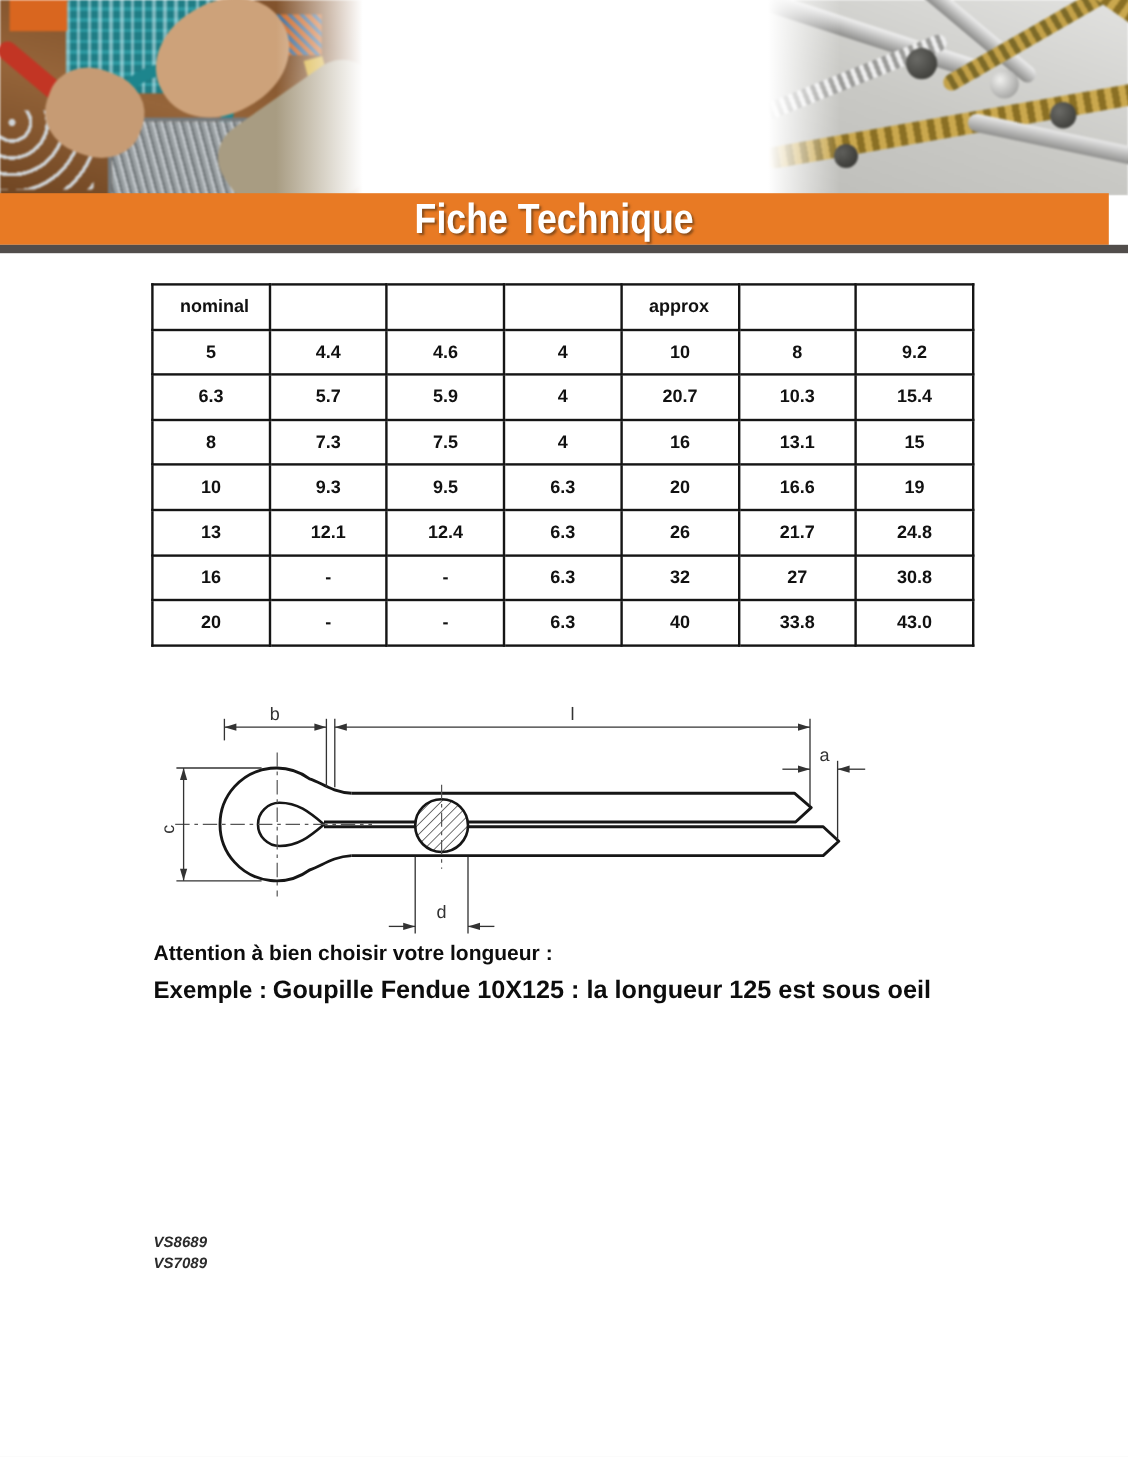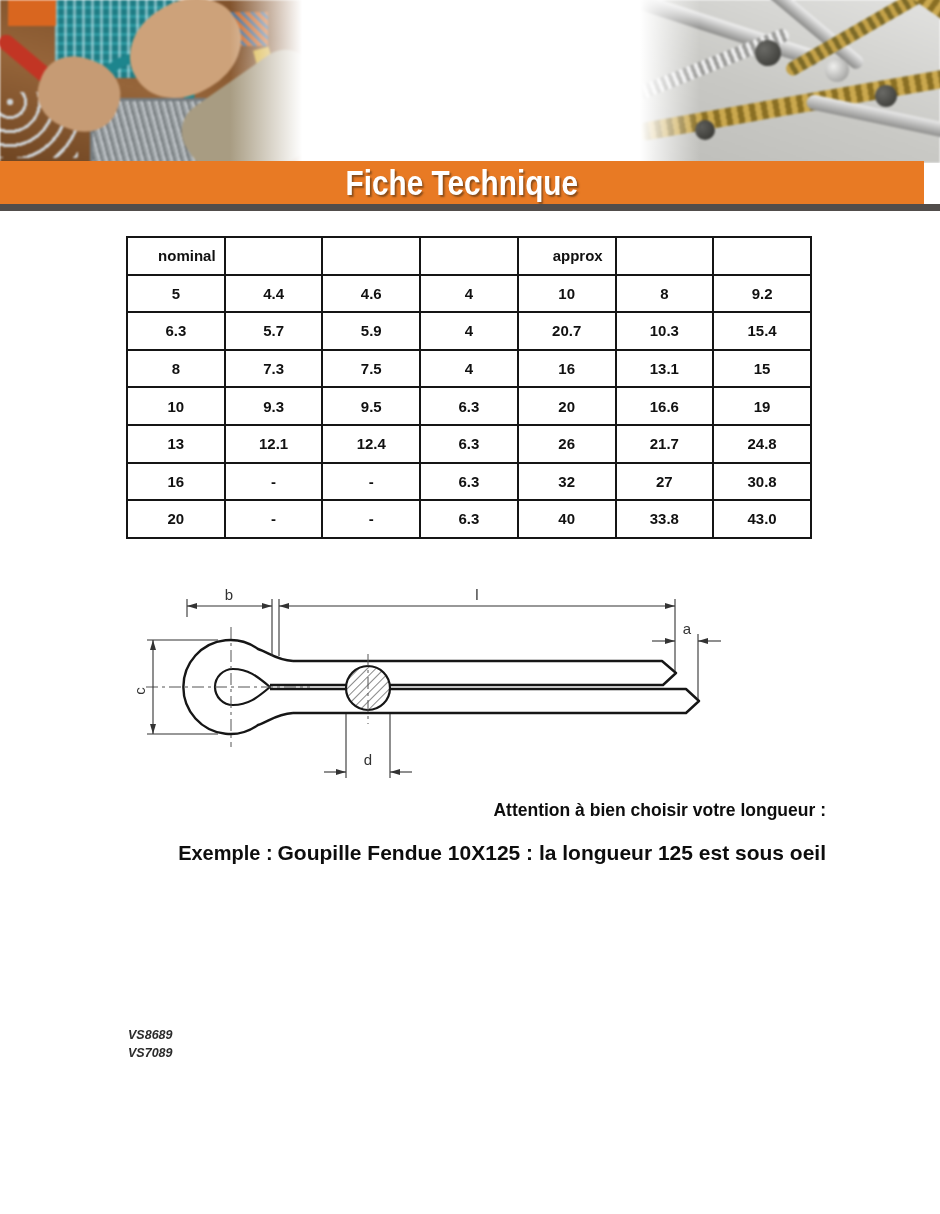--- a/index.html
+++ b/index.html
@@ -60,29 +60,29 @@
           display:flex;align-items:center;justify-content:center;}
   .banner-text{display:inline-block;color:#fff;font-weight:bold;font-size:35px;
           transform:scaleX(.85);text-shadow:2px 2px 2px rgba(70,45,20,.6);}
   .dark-bar{position:absolute;left:0;top:204px;width:940px;height:7px;background:#514d4b;}
 
   
   table.dims{position:absolute;left:126px;top:236px;width:686px;border-collapse:collapse;
           table-layout:fixed;font-size:15px;font-weight:bold;color:#111;}
   table.dims th,table.dims td{border:2px solid #151515;height:35.6px;text-align:center;
           vertical-align:middle;padding:0;font-weight:bold;}
-  table.dims th.left{text-align:center;padding-left:22px;}
+  table.dims th.left{text-align:left;padding-left:22px;}
 
   
   .diagram{position:absolute;left:0;top:560px;width:940px;height:240px;}
   .diagram text{font-family:"Liberation Sans",sans-serif;}
 
   
   .notes{position:absolute;left:128px;top:782px;width:714px;font-weight:bold;color:#0d0d0d;}
-  .notes p{margin:16px;font-size:17.5px;line-height:25px;text-align:right;}
+  .notes p{margin:0;font-size:17.5px;line-height:25px;}
   .notes .exemple{margin-top:5px;line-height:28px;}
   .exemple-label{font-size:20px;}
   .exemple-text{font-size:21px;}
 
   
   .refs{position:absolute;left:128px;top:1026px;font-style:italic;font-size:12.5px;
         font-weight:600;color:#2b2b2b;line-height:18px;}
 </style>
 </head>
 <body>

